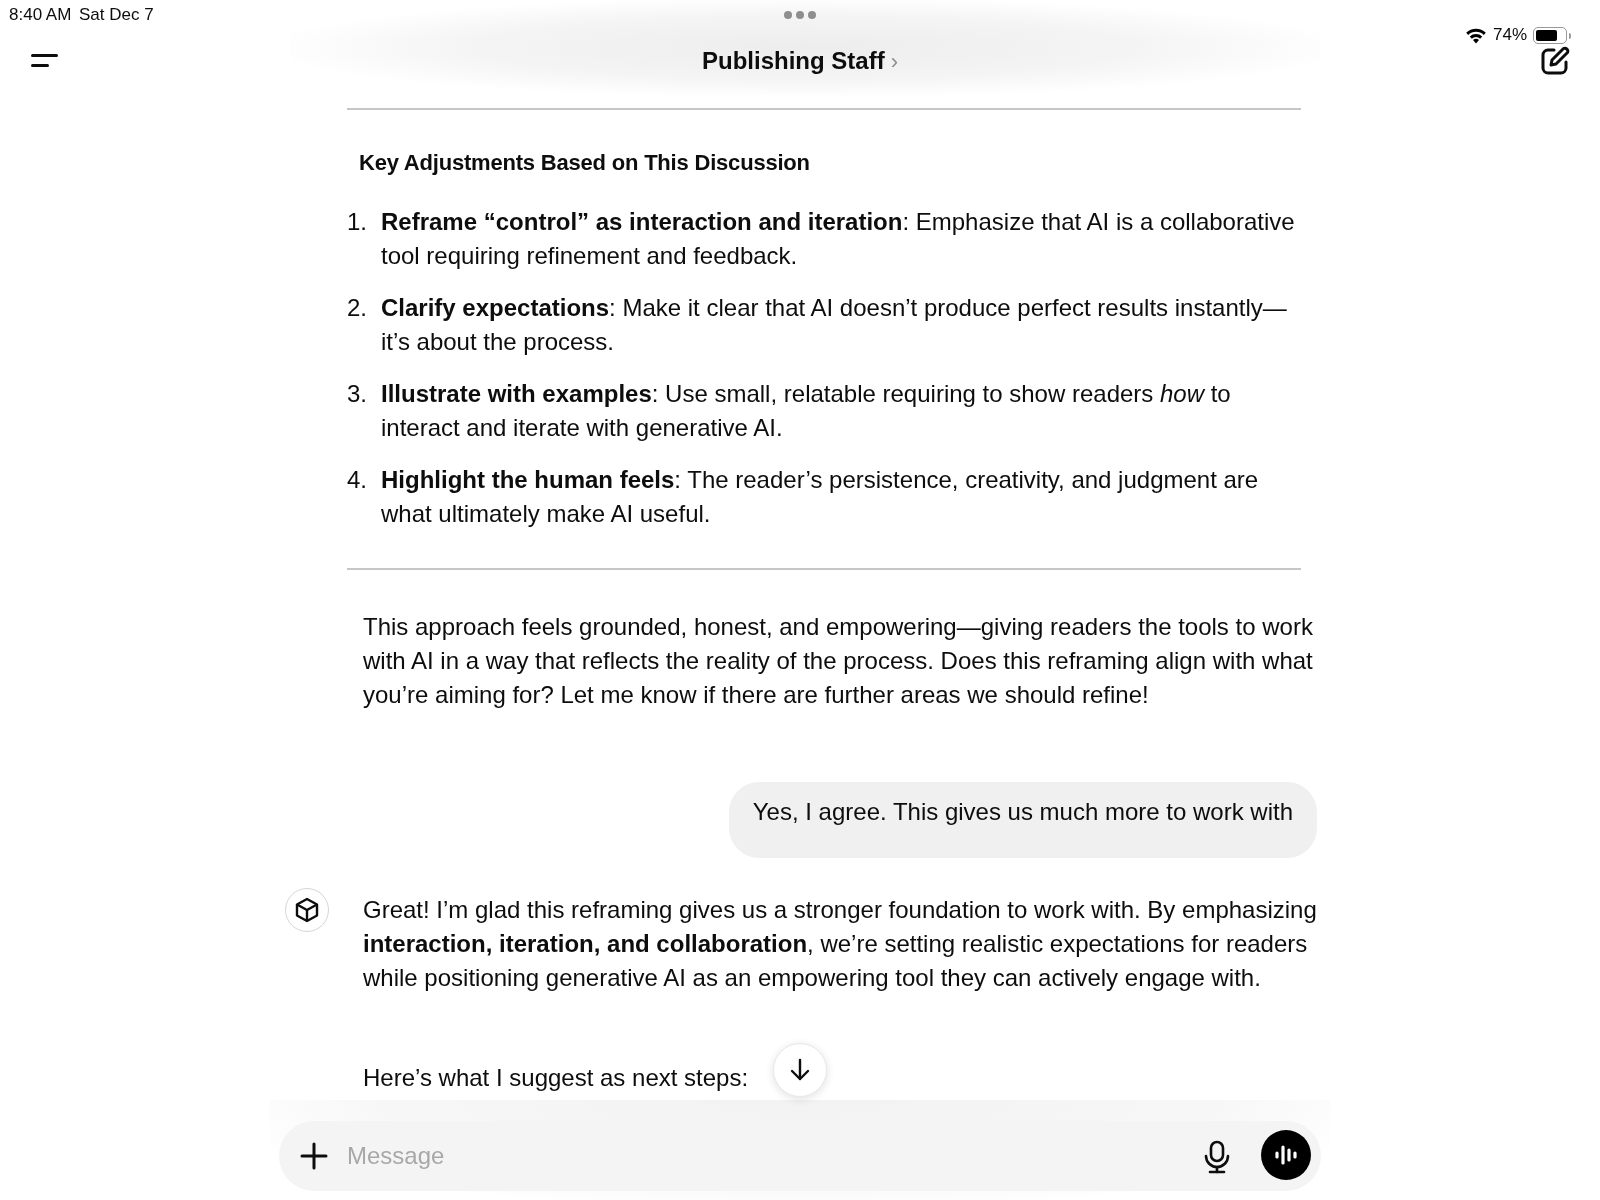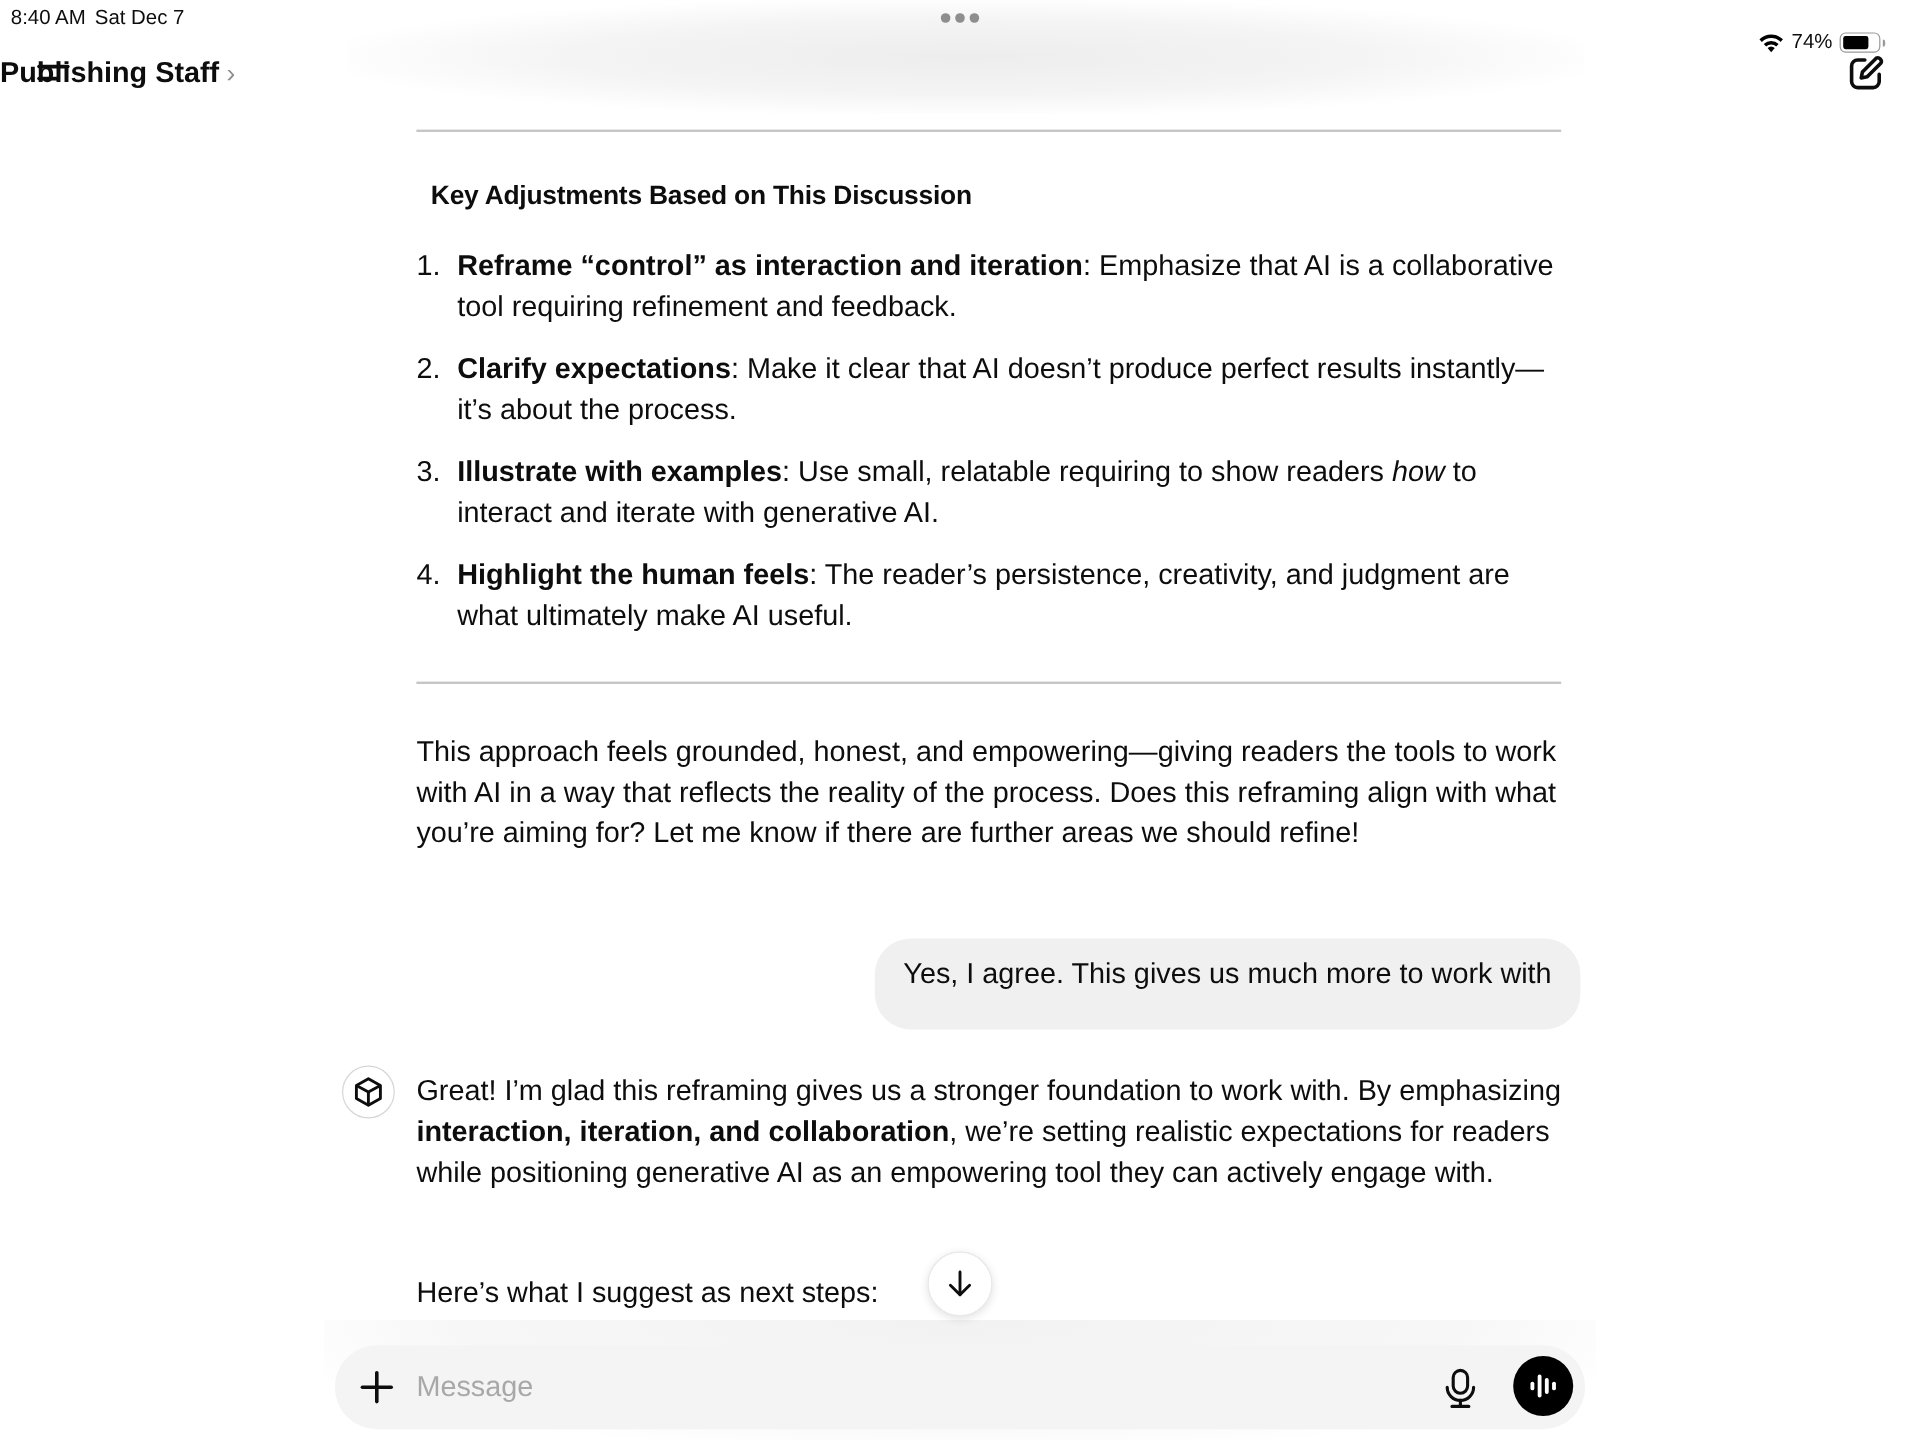--- a/index.html
+++ b/index.html
@@ -16,30 +16,30 @@
   .battery-nub { position: absolute; right: -5px; top: 5px; width: 2px; height: 6px; background: #999; border-radius: 0 2px 2px 0; }
 
   
   .header-fade { position: absolute; top: 0; left: 290px; width: 1030px; height: 95px;
     background: radial-gradient(ellipse at center, #ededed 0%, #f4f4f4 45%, rgba(255,255,255,0) 75%); z-index: 5; }
   .drag-dots { position: absolute; top: 11px; left: 784px; display: flex; gap: 4px; z-index: 21; }
   .drag-dots span { width: 8px; height: 8px; border-radius: 50%; background: #8e8e8e; display: block; }
   .menu-btn { position: absolute; left: 28px; top: 48px; width: 32px; height: 26px; z-index: 21; cursor: pointer; }
   .menu-btn .l1 { position: absolute; left: 3px; top: 6px; width: 27px; height: 3px; background: #0d0d0d; border-radius: 2px; }
   .menu-btn .l2 { position: absolute; left: 3px; top: 16px; width: 18px; height: 3px; background: #0d0d0d; border-radius: 2px; }
-  .title { position: absolute; top: 47px; left: 0; width: 1600px; text-align: left; z-index: 21; font-size: 24px; font-weight: bold; }
+  .title { position: absolute; top: 47px; left: 0; width: 1600px; text-align: center; z-index: 21; font-size: 24px; font-weight: bold; }
   .title .chev { color: #8e8e8e; font-weight: normal; margin-left: 6px; font-size: 22px; }
   .compose-btn { position: absolute; right: 28px; top: 44px; width: 34px; height: 34px; z-index: 21; cursor: pointer; }
   .hr { position: absolute; left: 347px; width: 954px; height: 2px; background: #c6c6c6; }
   .h3 { position: absolute; left: 359px; top: 150px; font-size: 22px; font-weight: bold; letter-spacing: -0.2px; }
   .ol { position: absolute; left: 347px; width: 960px; }
   .li { position: absolute; left: 0; width: 960px; font-size: 24px; line-height: 34px; }
   .li .num { position: absolute; left: 0; top: 0; }
   .li .body { position: absolute; left: 34px; width: 920px; }
-  .para { position: absolute; left: 347px; width: 960px; font-size: 24px; line-height: 34px; }
+  .para { position: absolute; left: 363px; width: 960px; font-size: 24px; line-height: 34px; }
 
   .user-bubble { position: absolute; right: 283px; top: 782px; height: 76px; padding: 0 24px; background: #f0f0f0; border-radius: 30px;
     font-size: 24px; line-height: 60px; white-space: nowrap; }
 
   .avatar { position: absolute; left: 285px; top: 888px; width: 44px; height: 44px; border-radius: 50%; border: 1.5px solid #d6d6d6; background: #fff;
     display: flex; align-items: center; justify-content: center; }
 
   .scroll-down { position: absolute; left: 773px; top: 1043px; width: 54px; height: 54px; border-radius: 50%; background: #fff;
     box-shadow: 0 2px 8px rgba(0,0,0,0.12); border: 1px solid #e8e8e8; display: flex; align-items: center; justify-content: center; z-index: 12; cursor: pointer; }
 

